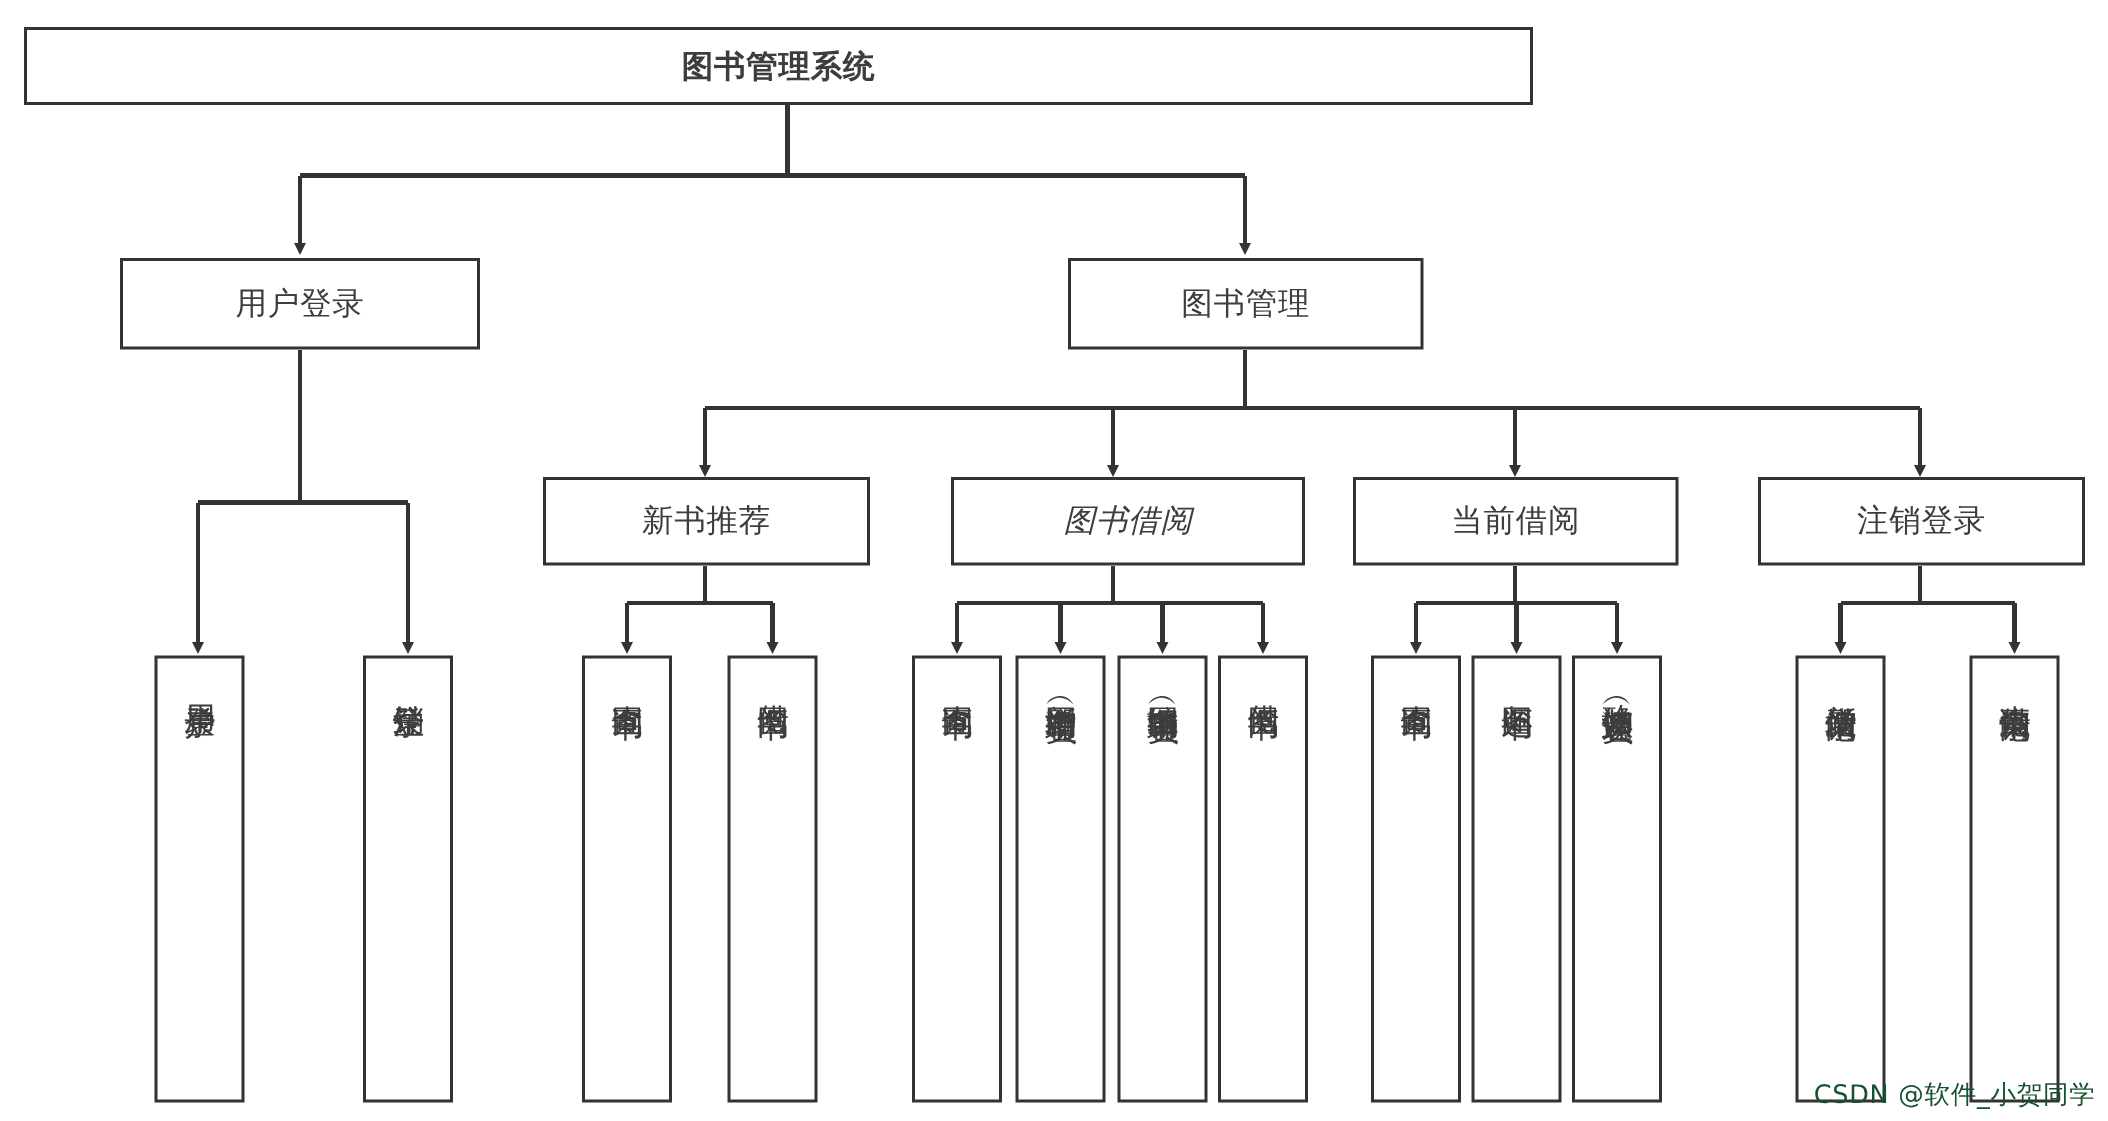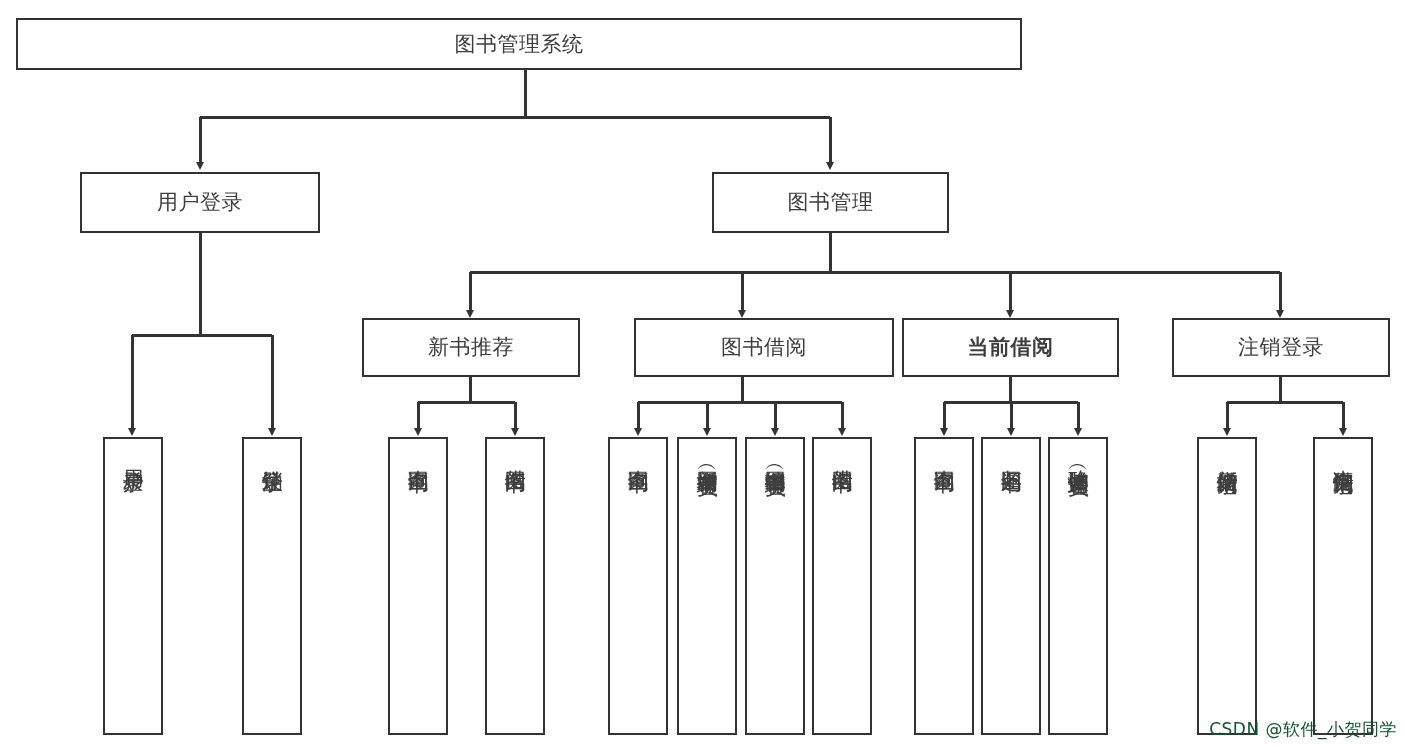--- a/index.html
+++ b/index.html
@@ -31,20 +31,21 @@
     box-sizing: border-box;
     background: #ffffff;
     border: 2px solid #333333;
     display: flex;
     align-items: center;
     justify-content: center;
     overflow: hidden;
   }
   .node-box.level-root {
     border-width: 2px;
+    font-weight: bold;
   }
   .node-label {
     color: #3d3d3d;
     font-size: 21px;
     line-height: 1.18;
     letter-spacing: 0.5px;
     white-space: nowrap;
     text-align: center;
   }
   .node-box.vertical {
@@ -137,25 +138,25 @@
   </div>
 
   <div class="node-box" style="left:712px; top:172px; width:237px; height:61px;">
     <span class="node-label">图书管理</span>
   </div>
 
   <div class="node-box" style="left:362px; top:318px; width:218px; height:59px;justify-content:center;">
     <span class="node-label">新书推荐</span>
   </div>
 
-  <div class="node-box" style="left:634px; top:318px; width:260px; height:59px;">
+  <div class="node-box" style="left:634px; top:318px; width:236px; height:59px;font-style:italic;">
     <span class="node-label">图书借阅</span>
   </div>
 
-  <div class="node-box" style="left:902px; top:318px; width:217px; height:59px;font-weight:bold;">
+  <div class="node-box" style="left:902px; top:318px; width:217px; height:59px;">
     <span class="node-label">当前借阅</span>
   </div>
 
   <div class="node-box" style="left:1172px; top:318px; width:218px; height:59px;">
     <span class="node-label">注销登录</span>
   </div>
 
   <div class="node-box vertical" style="left:103px; top:437px; width:60px; height:298px;">
     <span class="node-label">用户登录</span>
   </div>

